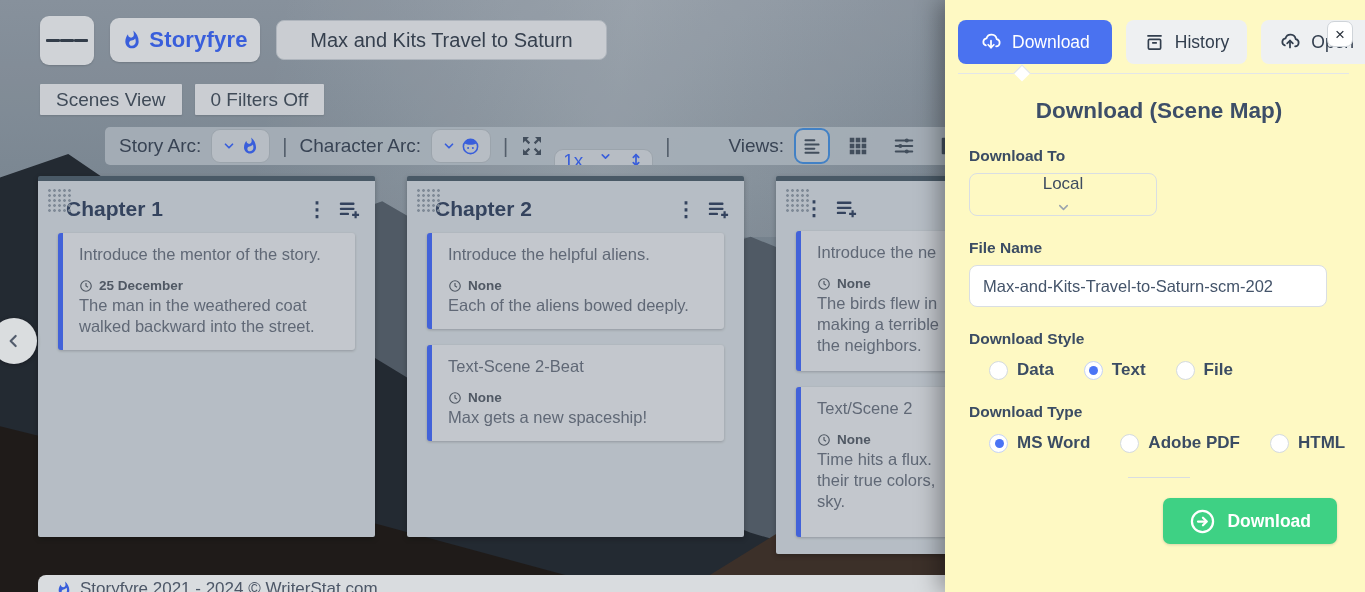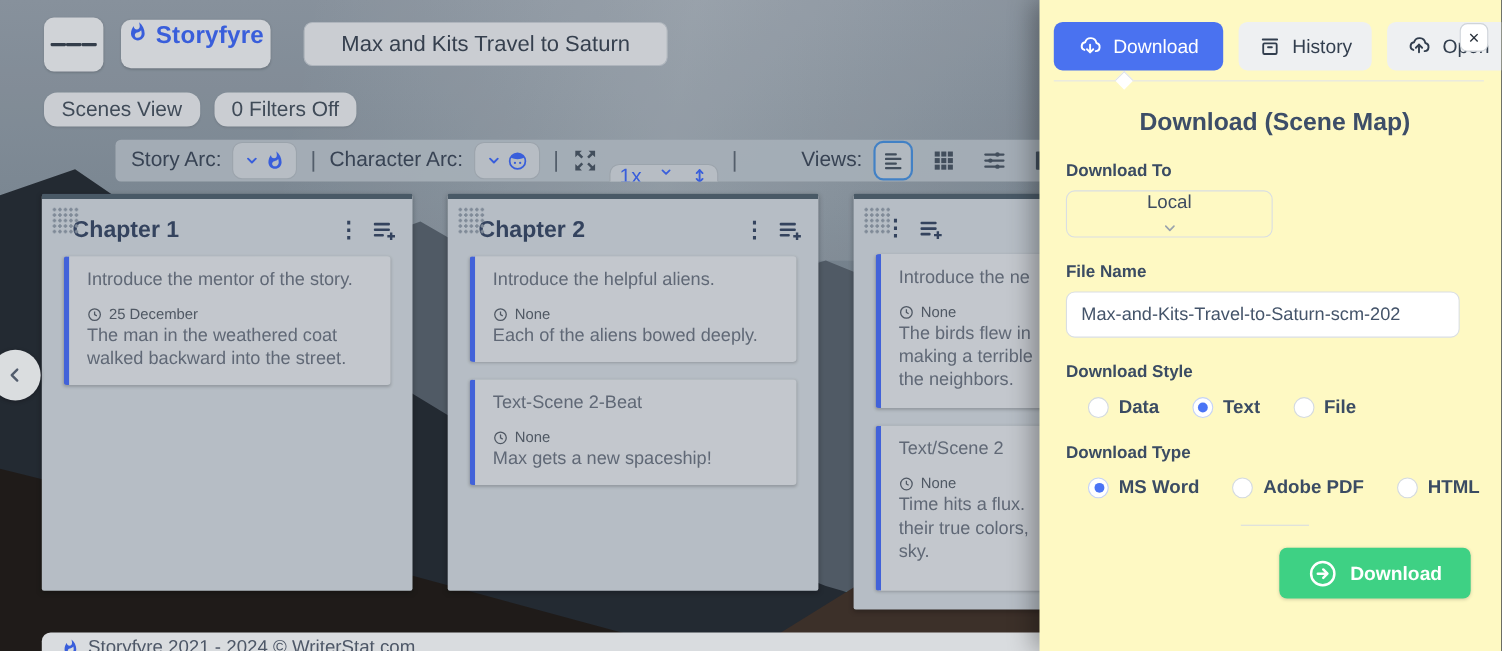--- a/index.html
+++ b/index.html
@@ -24,28 +24,28 @@
            clip-path:polygon(0 72%,14% 80%,30% 90%,46% 100%,0 100%);}
 
   
   .dim{position:absolute;inset:0;background:rgba(13,20,32,.11);z-index:40;}
 
   
   .btn-raw{position:absolute;border:none;cursor:pointer;}
   .hamburger{left:40px;top:16px;width:54px;height:49px;background:#e9ebed;border-radius:9px;
              display:flex;align-items:center;justify-content:center;z-index:10;box-shadow:0 1px 2px rgba(0,0,0,.15);}
   .hamburger span{display:block;width:24px;height:3px;background:#39434f;border-radius:1px;margin:2.6px 0;}
-  .logo-btn{left:110px;top:18px;width:136px;height:44px;background:#e9ebed;border-radius:9px;z-index:10;
-            display:flex;align-items:flex-start;justify-content:center;gap:7px;box-shadow:0 1px 2px rgba(0,0,0,.15);}
+  .logo-btn{left:110px;top:18px;width:150px;height:44px;background:#e9ebed;border-radius:9px;z-index:10;
+            display:flex;align-items:center;justify-content:center;gap:7px;box-shadow:0 1px 2px rgba(0,0,0,.15);}
   .logo-btn .txt{font-size:22px;font-weight:700;color:#3f68f2;letter-spacing:.2px;}
   .title-box{left:276px;top:20px;width:331px;height:40px;background:#e2e5e8;border:1px solid #c4cad0;border-radius:8px;
              z-index:10;display:flex;align-items:center;justify-content:center;font-size:20px;color:#3c4654;position:absolute;}
 
   .pill-row{position:absolute;left:40px;top:84px;display:flex;gap:13px;z-index:10;}
-  .pill{height:31px;background:#e2e5e8;border-radius:12px;display:flex;align-items:center;gap:7px;
+  .pill{height:31px;background:#e2e5e8;border-radius:1px;display:flex;align-items:center;gap:7px;
         padding:0 16px;font-size:19px;color:#47525f;box-shadow:0 1px 2px rgba(0,0,0,.12);}
   .pill .circ{width:22px;height:22px;border-radius:50%;background:#f2f4f5;display:flex;align-items:center;justify-content:center;}
 
   
   .toolbar{position:absolute;left:105px;top:127px;width:883px;height:38px;z-index:10;
            background:rgba(186,194,202,.92);border-radius:5px;display:flex;align-items:center;
            padding:0 20px 0 14px;gap:10px;overflow:hidden;}
   .tb-label{font-size:19px;color:#3e4a5a;white-space:nowrap;}
   .tb-sep{font-size:20px;color:#5d6874;padding:0 2px;}
   .tb-btn{height:34px;background:#cdd3d8;border:1px solid #aeb6bd;border-radius:9px;display:flex;
@@ -63,21 +63,21 @@
        z-index:10;box-shadow:0 2px 5px rgba(0,0,0,.25);}
   .col .dots{position:absolute;left:9px;top:7px;width:25px;height:25px;cursor:grab;
         background-image:radial-gradient(circle,#8e99a6 1.3px,transparent 1.5px);background-size:5px 5px;}
   .col-head{display:flex;align-items:center;padding:16px 14px 12px 28px;gap:10px;}
   .col-title{flex:1;font-size:21px;font-weight:700;color:#3a4a66;}
   .kebab{font-size:20px;font-weight:700;color:#3a4a66;cursor:pointer;line-height:1;}
   .addscene{color:#3a4a66;cursor:pointer;display:flex;}
   .scene{margin:0 20px 16px 20px;background:#dadee2;border-left:5px solid #4a6cf0;border-radius:3px;
          padding:11px 14px 13px 16px;box-shadow:0 1px 3px rgba(0,0,0,.2);cursor:pointer;}
   .scene-title{font-size:16.5px;color:#6b7380;line-height:21px;}
-  .scene-meta{display:flex;align-items:center;gap:6px;margin-top:13px;font-size:13.5px;color:#59616c;}
+  .scene-meta{display:flex;align-items:center;gap:6px;margin-top:13px;font-size:13.5px;color:#59616c;font-weight:bold;}
   .scene-body{font-size:16.5px;color:#6b7380;line-height:21px;margin-top:2px;white-space:pre-line;}
 
   .scroll-left{position:absolute;left:-9px;top:318px;width:46px;height:46px;border-radius:50%;background:#f4f6f7;
                z-index:12;border:none;display:flex;align-items:center;justify-content:center;cursor:pointer;
                box-shadow:0 1px 4px rgba(0,0,0,.3);color:#5b6675;}
 
   
   .footer{position:absolute;left:38px;top:575px;width:960px;height:28px;background:#f3f5f6;z-index:10;
           border-radius:8px 8px 0 0;display:flex;align-items:center;gap:8px;padding:0 18px;
           font-size:17px;color:#566070;}

